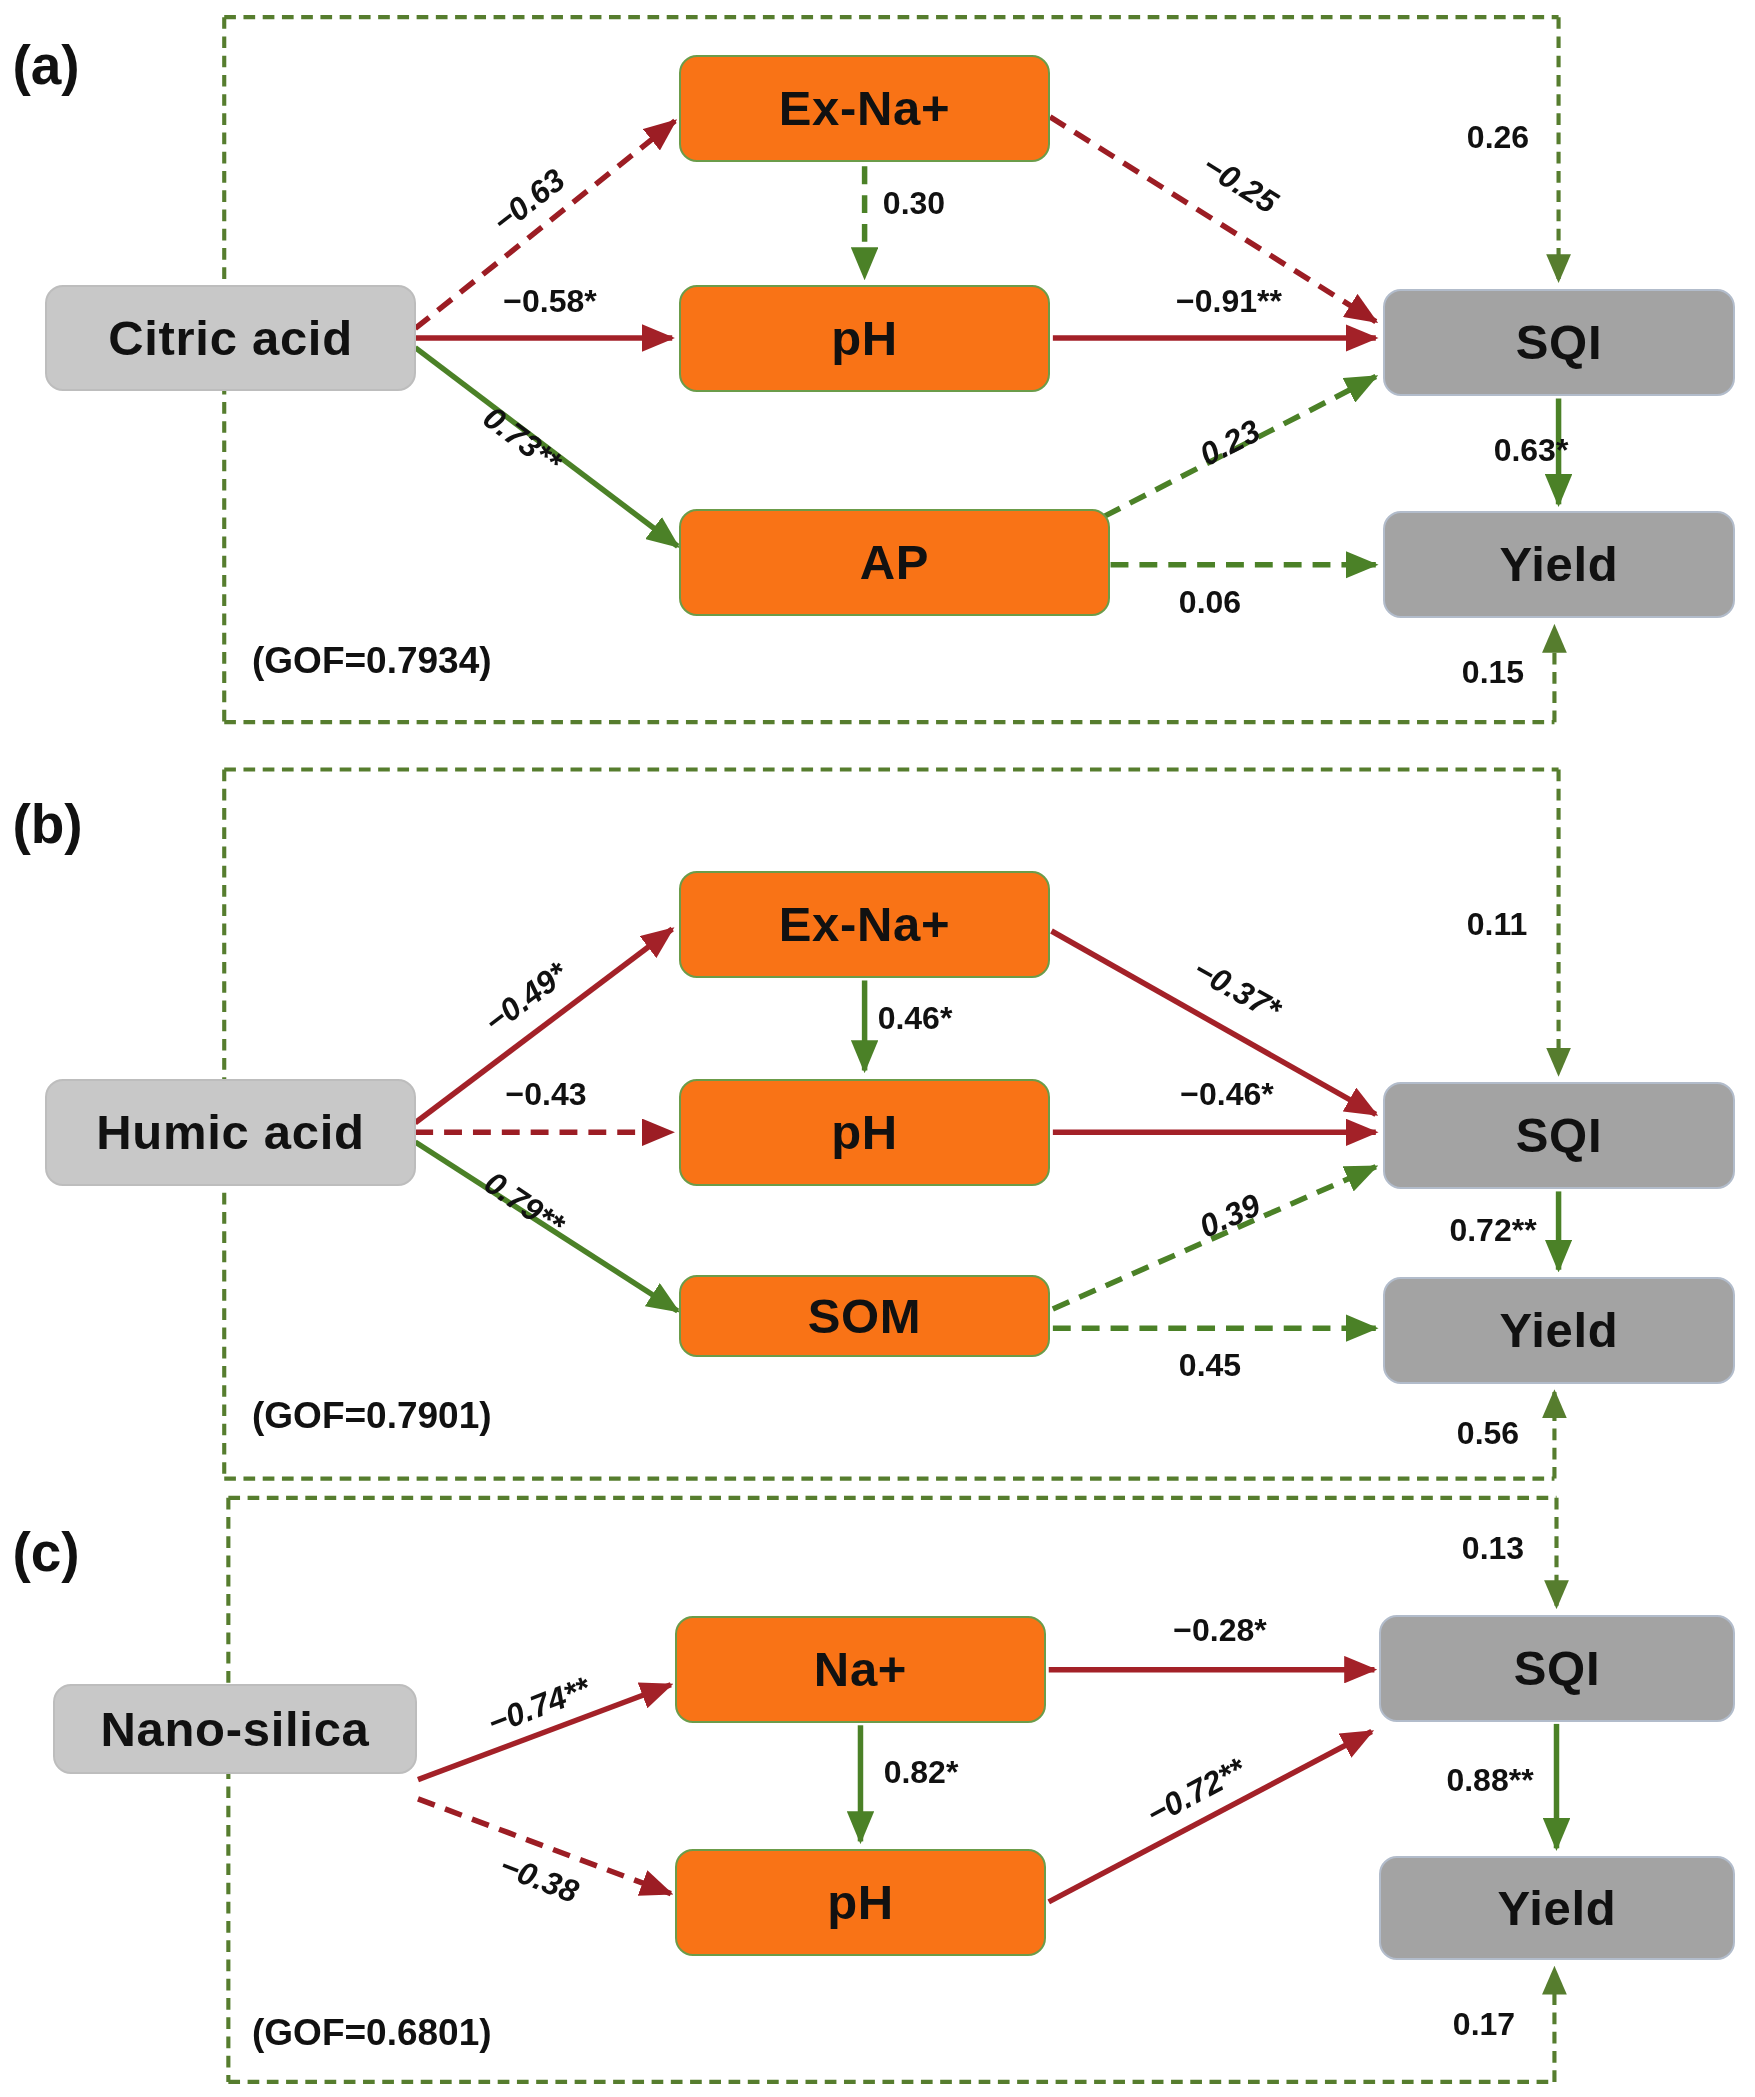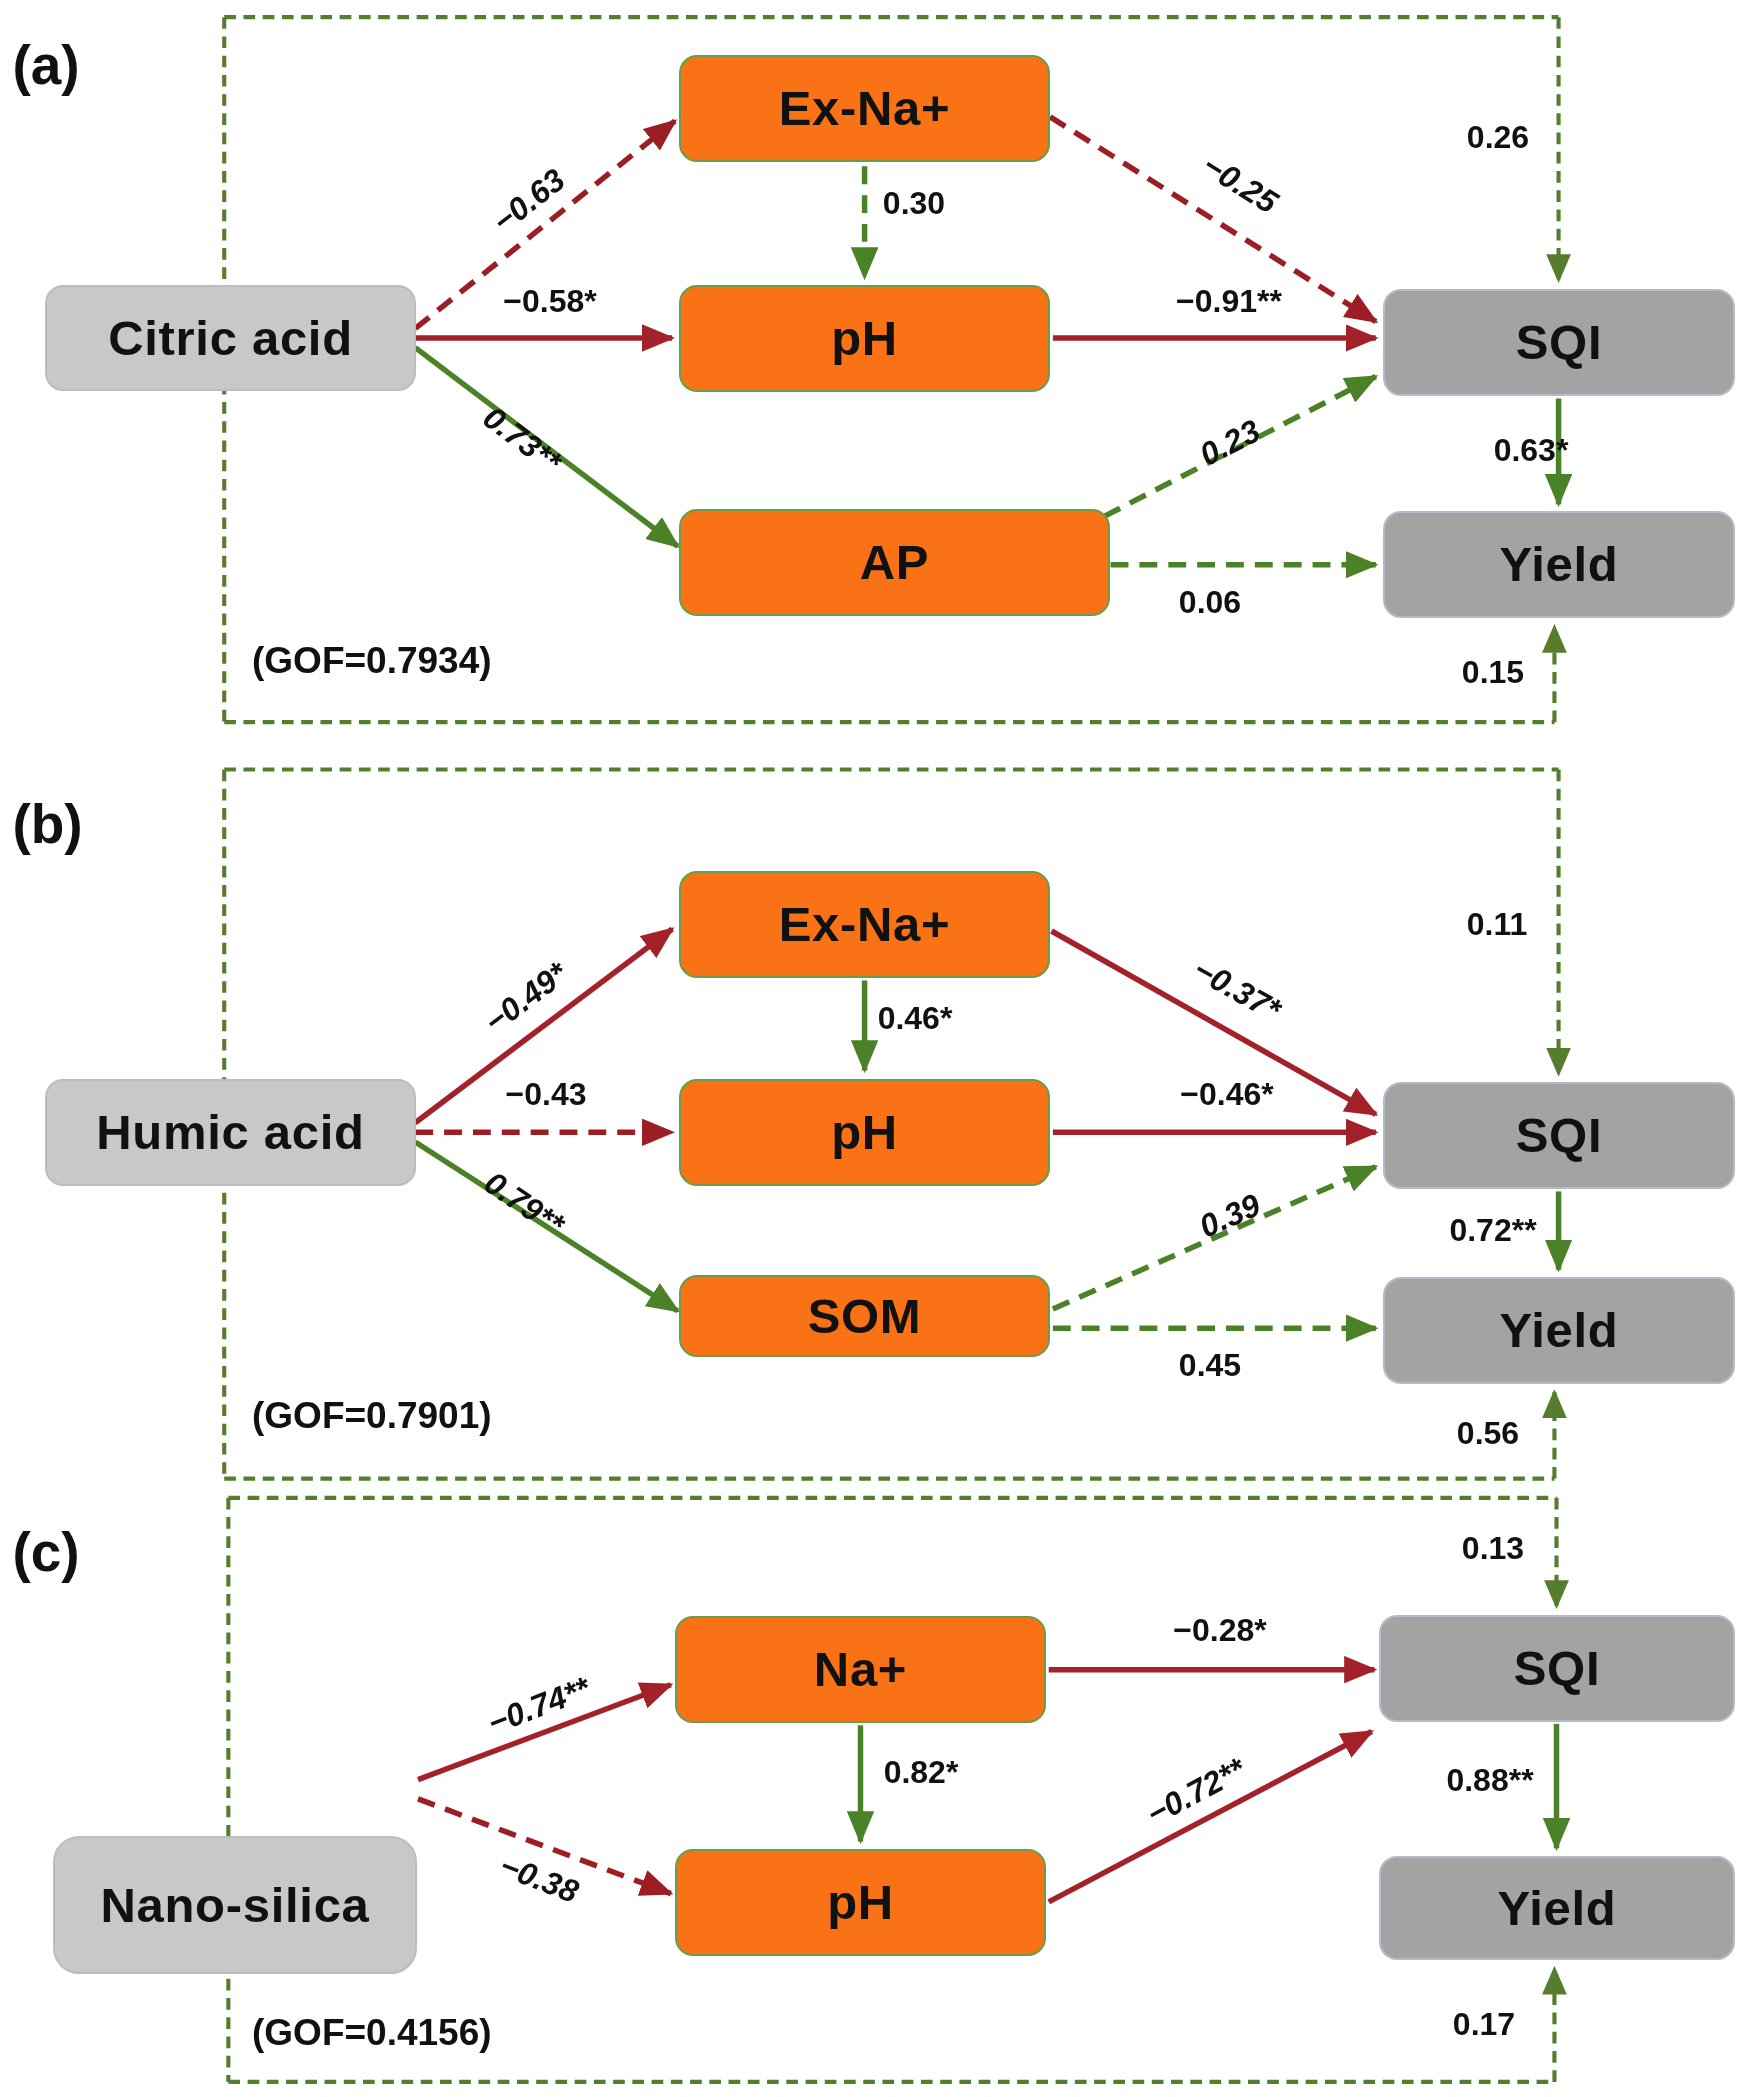--- a/index.html
+++ b/index.html
@@ -129,26 +129,26 @@
   <div class="num" style="left:915px;top:1018px;">0.46*</div>
   <div class="num it" style="left:1237px;top:990px;transform:translate(-50%,-50%) rotate(29deg);">−0.37*</div>
   <div class="num" style="left:1227px;top:1094px;">−0.46*</div>
   <div class="num it" style="left:1230px;top:1216px;transform:translate(-50%,-50%) rotate(-24deg);">0.39</div>
   <div class="num" style="left:1210px;top:1365px;">0.45</div>
   <div class="num" style="left:1493px;top:1230px;">0.72**</div>
   <div class="num" style="left:1497px;top:924px;">0.11</div>
   <div class="num" style="left:1488px;top:1433px;">0.56</div>
 
   <div class="plabel" style="left:12.4px;top:1520px;">(c)</div>
-  <div class="node gray" style="left:53px;top:1836px;width:364px;height:138px;border-radius:26px;">Nano-silica</div>
+  <div class="node gray" style="left:53px;top:1684px;width:364px;height:90px;">Nano-silica</div>
   <div class="node green" style="left:675px;top:1616px;width:371px;height:107px;">Na+</div>
   <div class="node green" style="left:675px;top:1849px;width:371px;height:107px;">pH</div>
   <div class="node blue" style="left:1379px;top:1615px;width:356px;height:107px;">SQI</div>
   <div class="node blue" style="left:1379px;top:1856px;width:356px;height:104px;">Yield</div>
-  <div class="gof" style="left:252px;top:2012px;">(GOF=0.4156)</div>
+  <div class="gof" style="left:252px;top:2012px;">(GOF=0.6801)</div>
 
   <div class="num it" style="left:539px;top:1706px;transform:translate(-50%,-50%) rotate(-21deg);">−0.74**</div>
   <div class="num it" style="left:539px;top:1879px;transform:translate(-50%,-50%) rotate(21deg);">−0.38</div>
   <div class="num" style="left:921px;top:1772px;">0.82*</div>
   <div class="num" style="left:1220px;top:1630px;">−0.28*</div>
   <div class="num it" style="left:1196px;top:1792px;transform:translate(-50%,-50%) rotate(-28deg);">−0.72**</div>
   <div class="num" style="left:1490px;top:1780px;">0.88**</div>
   <div class="num" style="left:1493px;top:1548px;">0.13</div>
   <div class="num" style="left:1484px;top:2024px;">0.17</div>
 

